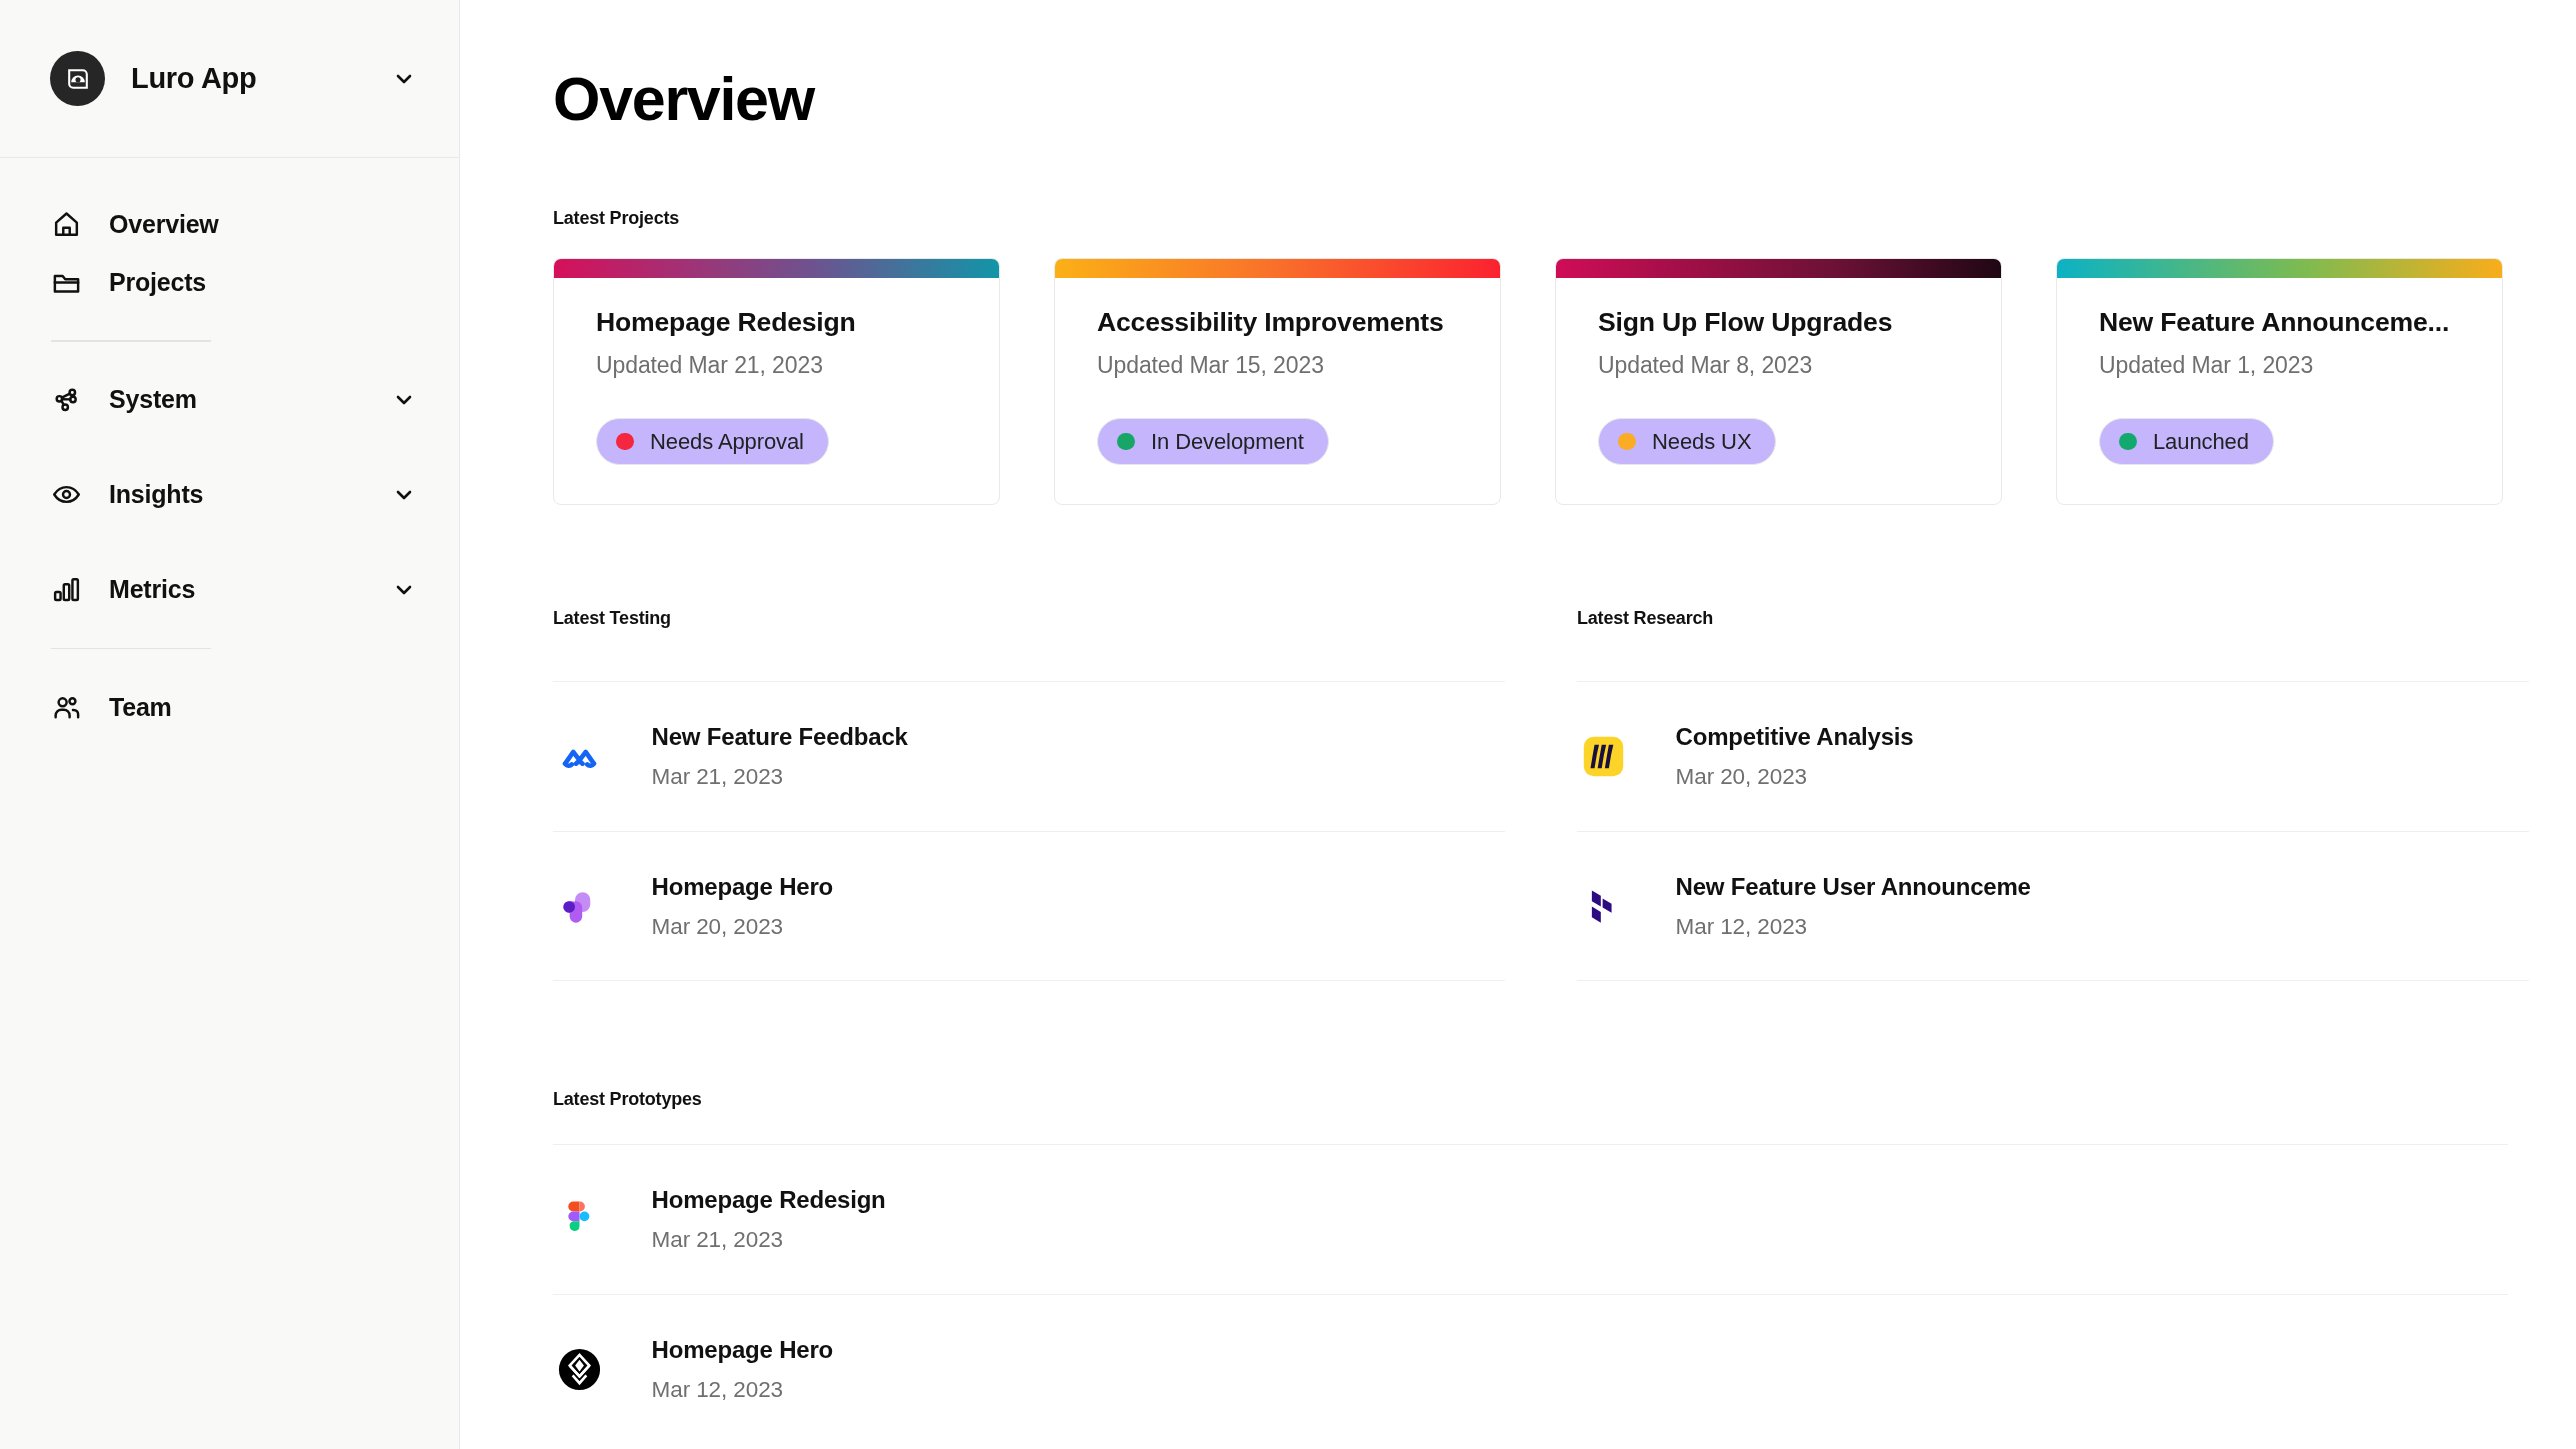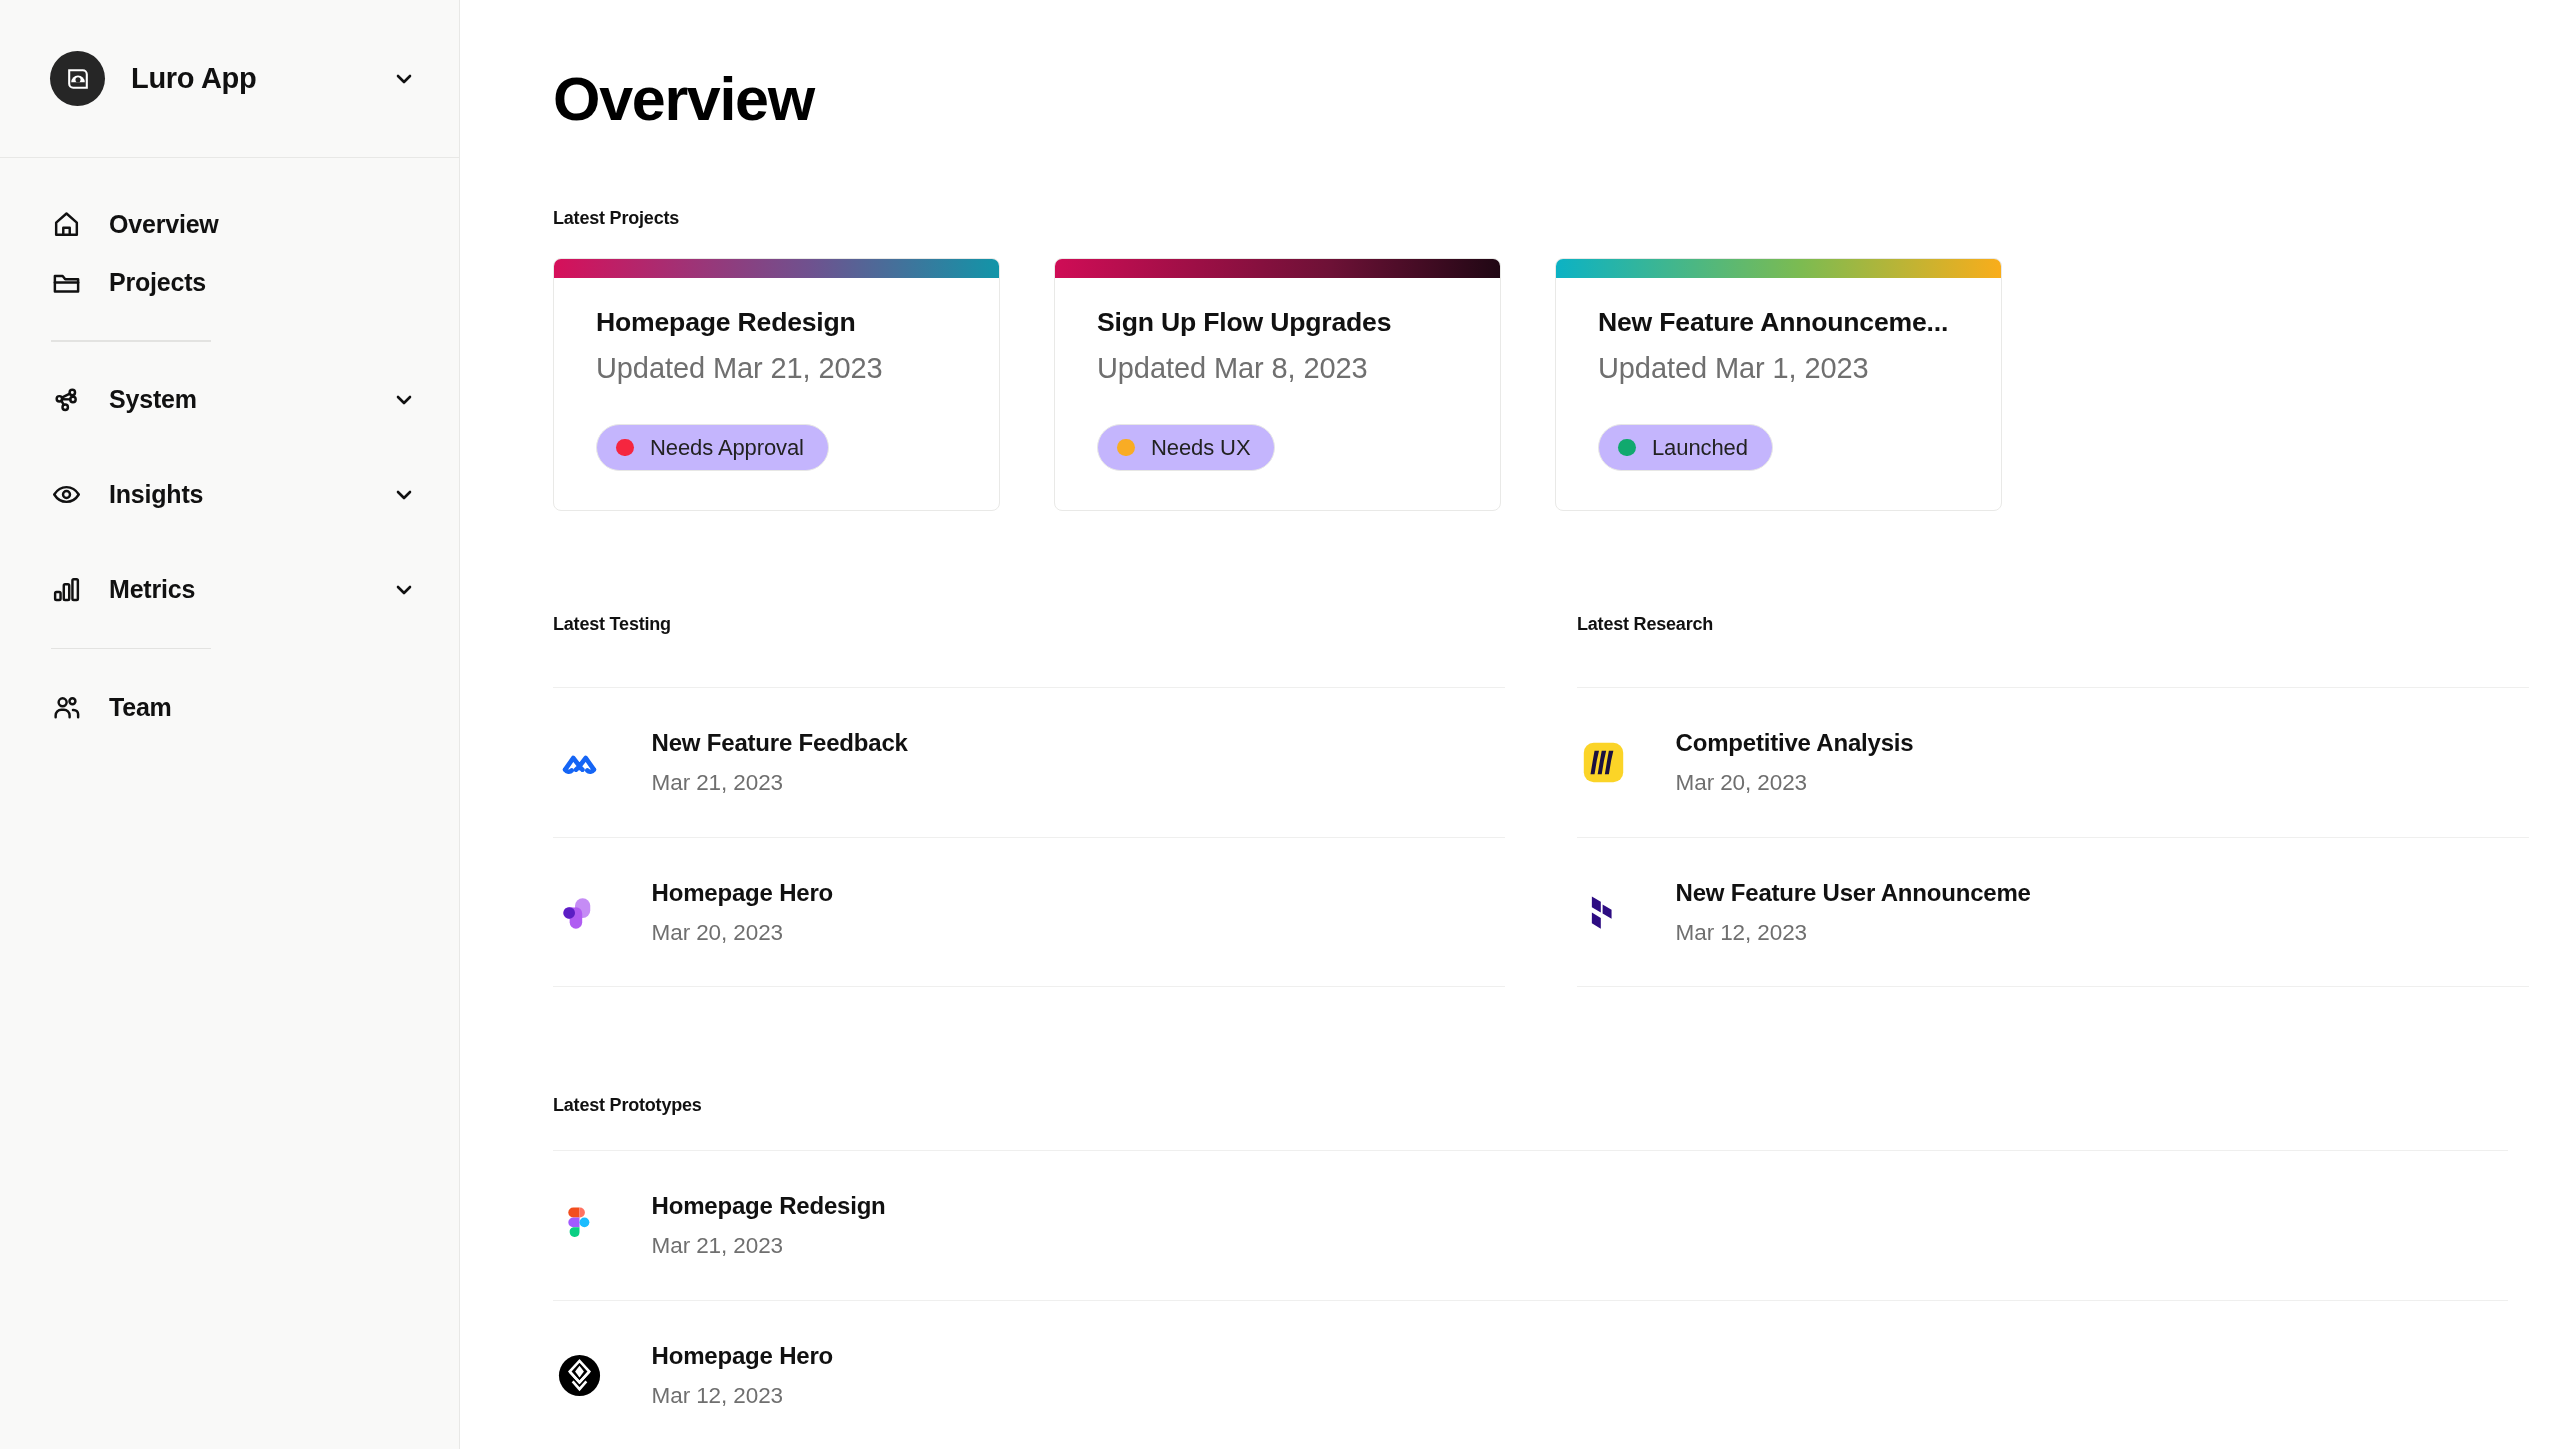--- a/index.html
+++ b/index.html
@@ -168,21 +168,21 @@
     font-size: 26.6px;
     font-weight: bold;
     color: #111111;
     letter-spacing: -0.2px;
     white-space: nowrap;
     overflow: hidden;
     text-overflow: ellipsis;
   }
 
   .card-meta {
-    font-size: 29px;
+    font-size: 23px;
     color: #6f6f6f;
     margin-top: 14.5px;
     letter-spacing: -0.1px;
   }
 
   .status-pill {
     display: inline-flex;
     align-items: center;
     height: 47px;
     border: 1.6px solid #e7e7e5;
@@ -400,20 +400,31 @@
           <div class="card-body">
             <div class="card-title">Homepage Redesign</div>
             <div class="card-meta">Updated Mar 21, 2023</div>
             <div class="status-pill">
               <span class="status-dot" style="background:#f5263f"></span>
               <span class="status-text">Needs Approval</span>
             </div>
           </div>
         </div>
 
+        <div class="card">
+          <div class="card-bar" style="background:linear-gradient(90deg,#fbb016 0%,#f9722a 48%,#fb2230 100%)"></div>
+          <div class="card-body">
+            <div class="card-title">Accessibility Improvements</div>
+            <div class="card-meta">Updated Mar 15, 2023</div>
+            <div class="status-pill">
+              <span class="status-dot" style="background:#17a667"></span>
+              <span class="status-text">In Development</span>
+            </div>
+          </div>
+        </div>
 
         <div class="card">
           <div class="card-bar" style="background:linear-gradient(90deg,#cf0d56 0%,#6d1136 62%,#200714 100%)"></div>
           <div class="card-body">
             <div class="card-title">Sign Up Flow Upgrades</div>
             <div class="card-meta">Updated Mar 8, 2023</div>
             <div class="status-pill">
               <span class="status-dot" style="background:#f9ac24"></span>
               <span class="status-text">Needs UX</span>
             </div>

